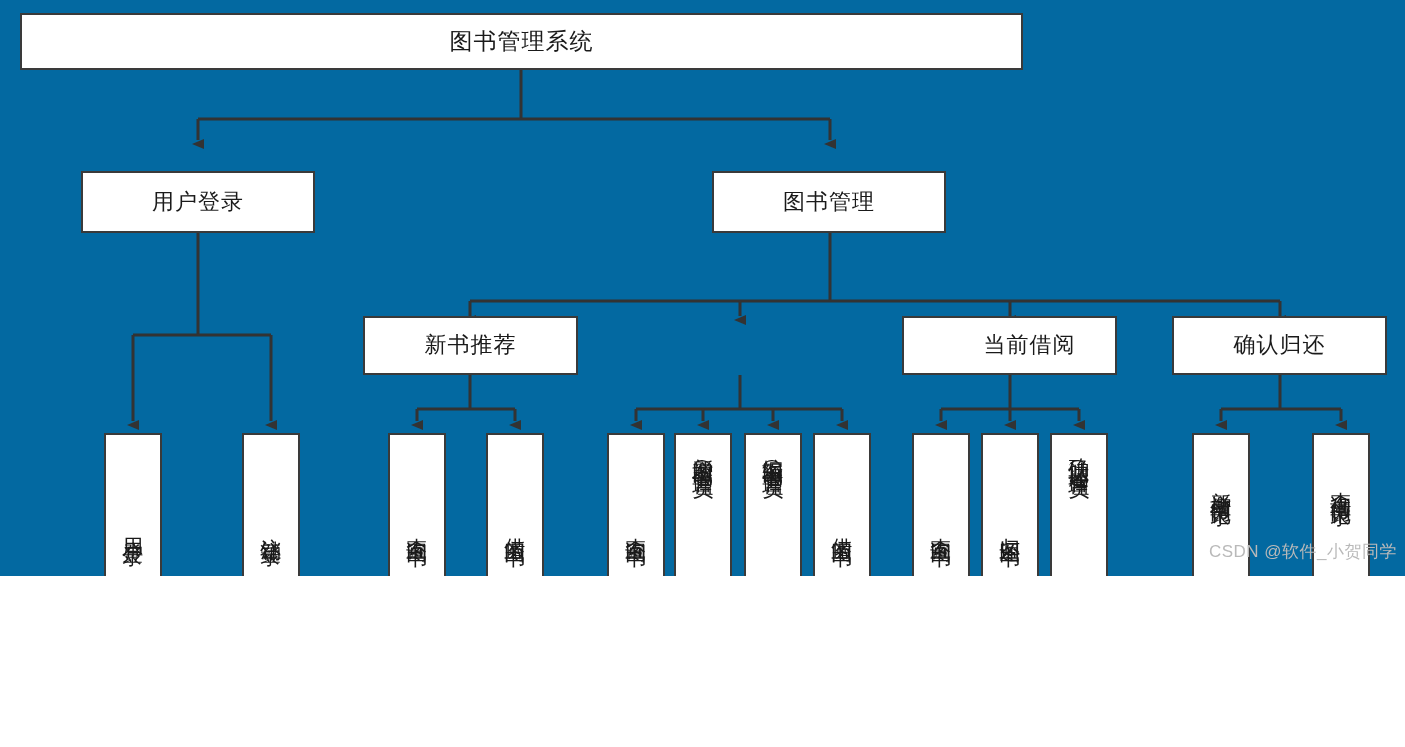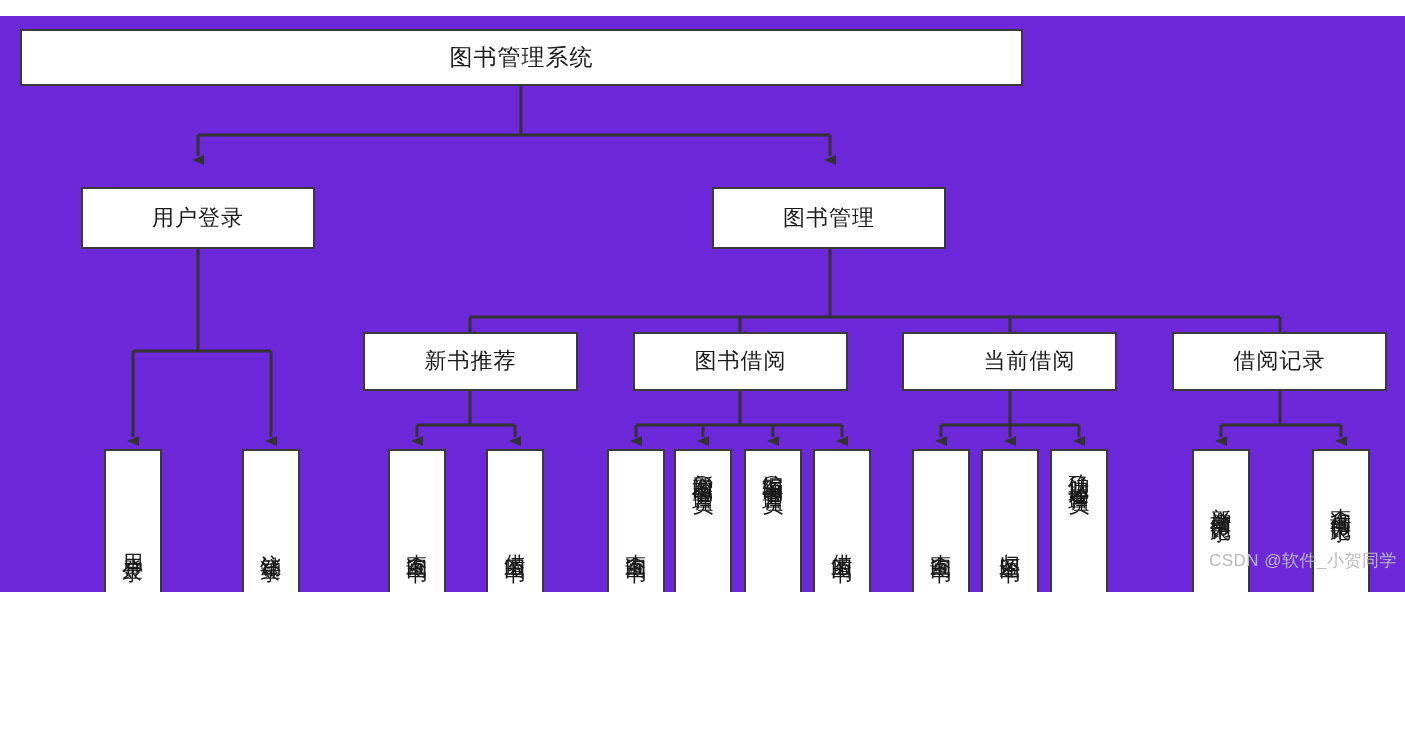--- a/index.html
+++ b/index.html
@@ -7,23 +7,22 @@
     padding: 0;
     background: #ffffff;
   }
   body {
     font-family: "Liberation Sans", "DejaVu Sans", sans-serif;
   }
   #canvas {
     position: relative;
     width: 1405px;
     height: 576px;
-    background: #6d28d9;
+    background: #0369a1;
     overflow: hidden;
-    margin-top: 16px;
   }
   svg#wires {
     position: absolute;
     left: 0;
     top: 0;
     width: 1405px;
     height: 747px;
     pointer-events: none;
   }
   .node {
@@ -54,21 +53,21 @@
     text-orientation: upright;
     font-size: 21px;
     line-height: 1.22;
     letter-spacing: 3px;
     white-space: nowrap;
     color: #1a1a1a;
   }
   .watermark {
     position: absolute;
     right: 8px;
-    bottom: 20px;
+    bottom: 13px;
     font-size: 17px;
     color: #b9b9b9;
     letter-spacing: 0.5px;
     white-space: nowrap;
     user-select: none;
   }
 </style>
 </head>
 <body>
 
@@ -131,28 +130,25 @@
   <div class="node horiz" style="left:81px; top:171px; width:234px; height:62px;">
     <span>用户登录</span>
   </div>
   <div class="node horiz" style="left:712px; top:171px; width:234px; height:62px;align-items:center;">
     <span>图书管理</span>
   </div>
 
   <div class="node horiz" style="left:363px; top:316px; width:215px; height:59px;align-items:center;">
     <span>新书推荐</span>
   </div>
-  <div class="node horiz" style="left:633px; top:316px; width:215px; height:59px;">
-    <span>图书借阅</span>
-  </div>
   <div class="node horiz" style="left:902px; top:316px; width:215px; height:59px;padding-left:40px;">
     <span>当前借阅</span>
   </div>
   <div class="node horiz" style="left:1172px; top:316px; width:215px; height:59px;">
-    <span>借阅记录</span>
+    <span>确认归还</span>
   </div>
 
   <div class="node leaf" style="left:104px; top:433px; width:58px; height:300px; padding-top:86px;">
     <span class="vtext">用户登录</span>
   </div>
   <div class="node leaf" style="left:242px; top:433px; width:58px; height:300px; padding-top:86px;">
     <span class="vtext">注销登录</span>
   </div>
 
   <div class="node leaf" style="left:388px; top:433px; width:58px; height:300px; padding-top:86px;">

